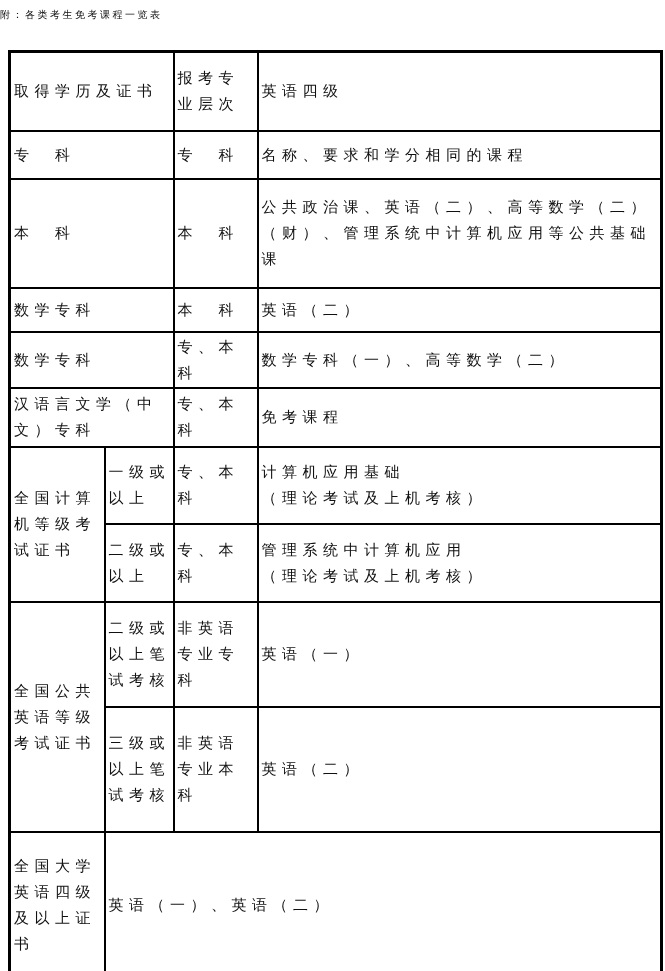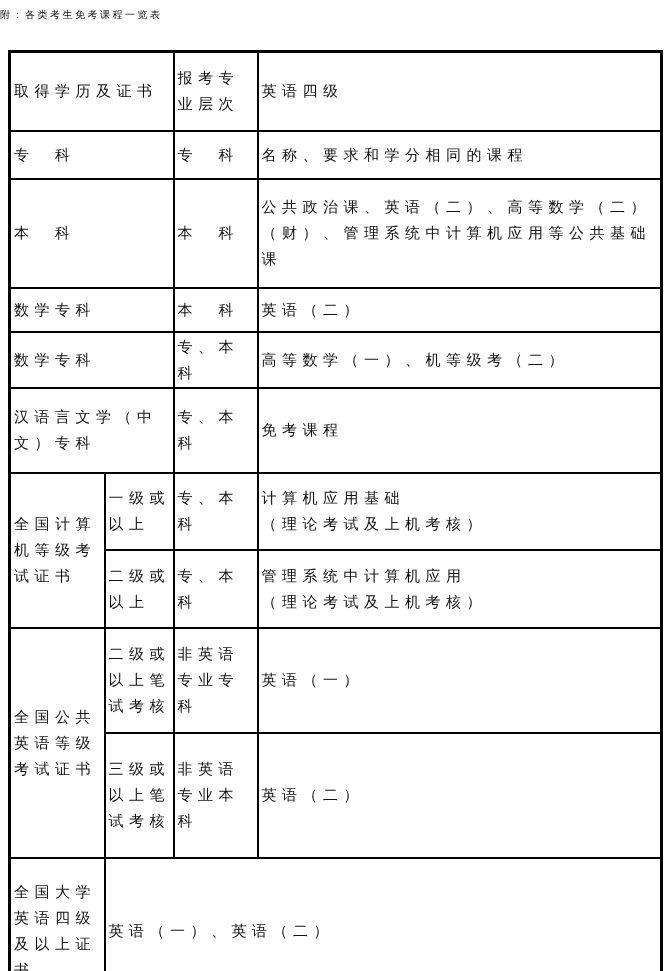--- a/index.html
+++ b/index.html
@@ -63,24 +63,24 @@
   <tr style="height:44px">
     <td colspan="2">数学专科</td>
     <td>本　科</td>
     <td>英语（二）</td>
   </tr>
 
   <tr style="height:56px">
     <td colspan="2">数学专科</td>
     <td>专、本
 科</td>
-    <td>高等数学（一）、机等级考（二）</td>
+    <td>数学专科（一）、高等数学（二）</td>
   </tr>
 
-  <tr style="height:85px">
+  <tr style="height:59px">
     <td colspan="2">汉语言文学（中
 文）专科</td>
     <td>专、本
 科</td>
     <td>免考课程</td>
   </tr>
 
   <tr style="height:77px">
     <td rowspan="2">全国计算
 机等级考

